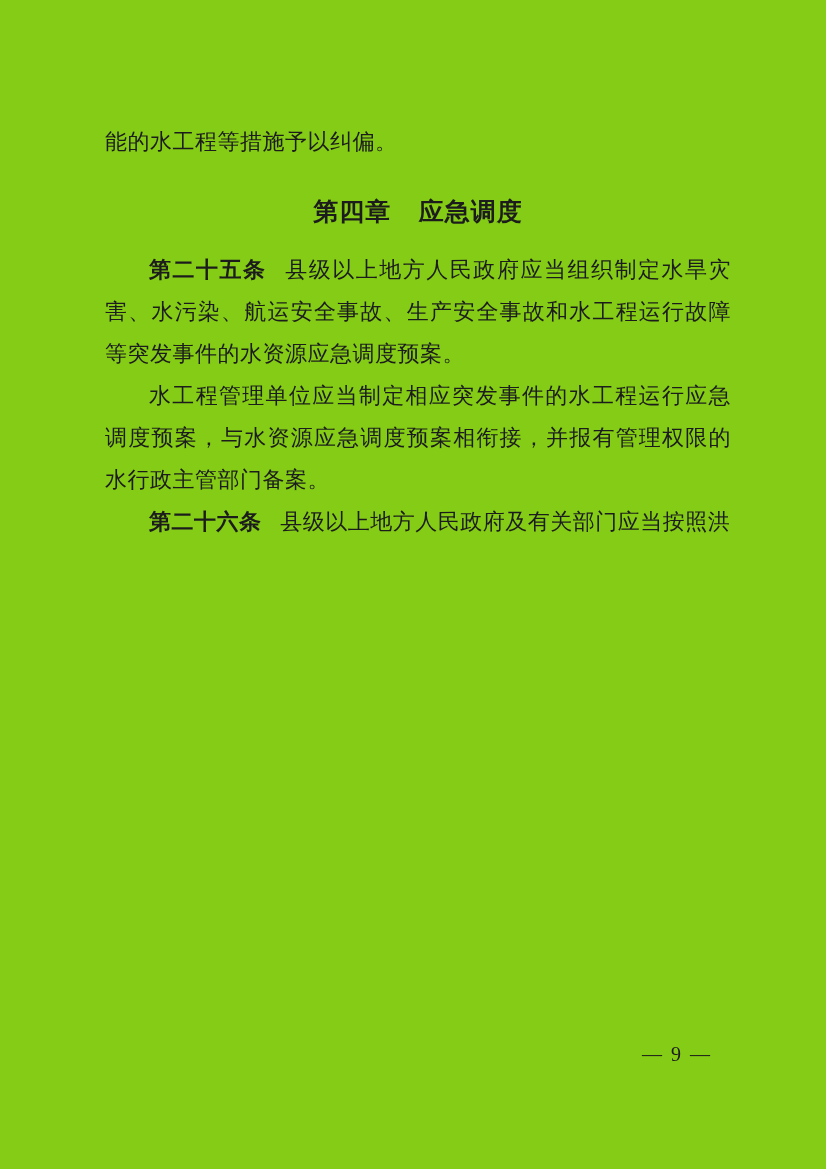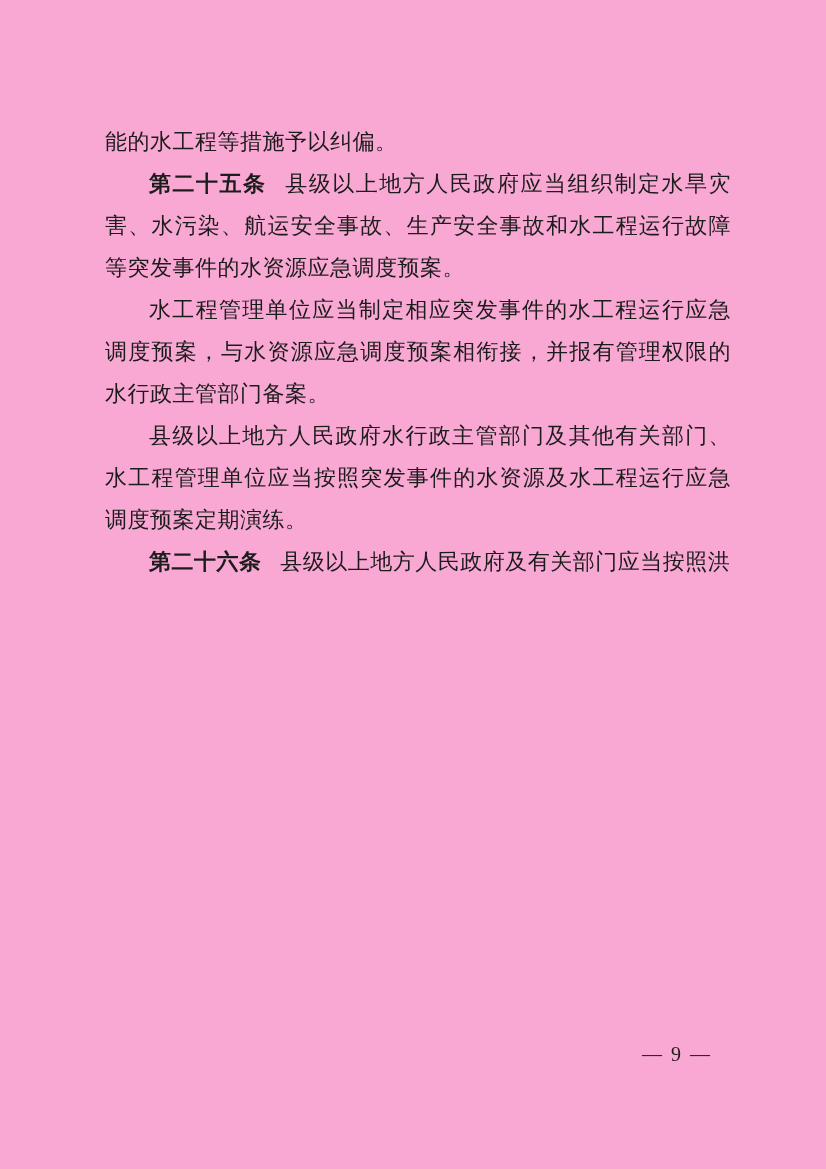--- a/index.html
+++ b/index.html
@@ -4,21 +4,21 @@
 <style>
   html, body {
     margin: 0;
     padding: 0;
     background: #ffffff;
   }
   .page {
     position: relative;
     width: 826px;
     height: 1169px;
-    background: #f9a8d4;
+    background: #84cc16;
     overflow: hidden;
     font-family: "Liberation Serif", "DejaVu Serif", serif;
     color: #1c1c1c;
   }
   .content {
     position: absolute;
     left: 105px;
     top: 121px;
     width: 626px;
   }
@@ -67,25 +67,25 @@
 </head>
 <body>
 
 <div class="page">
   <div class="content">
 
     <p class="body-par no-indent">能的水工程等措施予以纠偏。</p>
 
 
 
+    <h2 class="chapter"><span>第四章</span><span class="chapter-gap"></span><span>应急调度</span></h2>
 
     <p class="body-par"><span class="article-label">第二十五条</span><span>县级以上地方人民政府应当组织制定水旱灾害、水污染、航运安全事故、生产安全事故和水工程运行故障等突发事件的水资源应急调度预案。</span></p>
 
     <p class="body-par">水工程管理单位应当制定相应突发事件的水工程运行应急调度预案，与水资源应急调度预案相衔接，并报有管理权限的水行政主管部门备案。</p>
 
-    <p class="body-par">县级以上地方人民政府水行政主管部门及其他有关部门、水工程管理单位应当按照突发事件的水资源及水工程运行应急调度预案定期演练。</p>
 
     <p class="body-par"><span class="article-label">第二十六条</span><span>县级以上地方人民政府及有关部门应当按照洪</span></p>
 
   </div>
 
   <div class="page-number">— 9 —</div>
 </div>
 
 </body></html>

